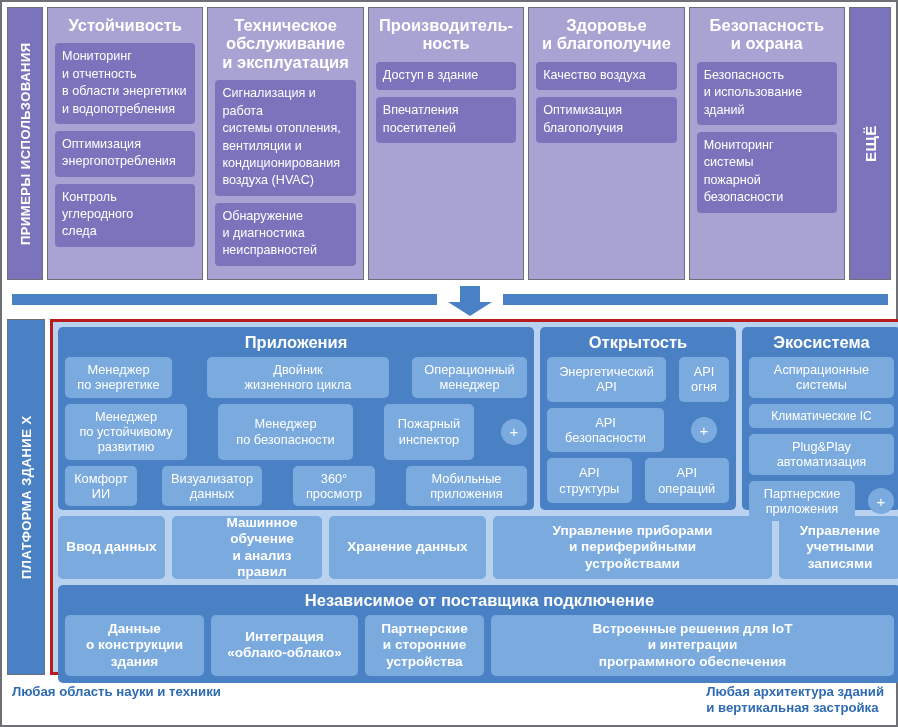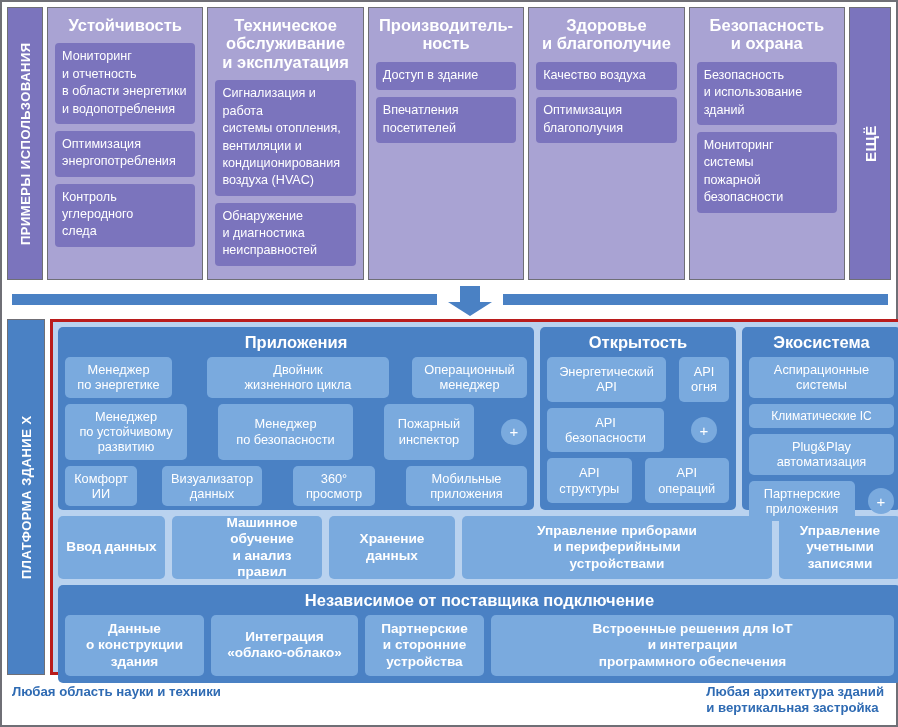--- a/index.html
+++ b/index.html
@@ -181,21 +181,21 @@
   #grp-open { width: 196px; flex: none; display: flex; flex-direction: column; }
   #grp-eco  { width: 159px; flex: none; display: flex; flex-direction: column; }
 
   .row { display: flex; gap: 13px; align-items: stretch; margin-bottom: 6px; }
   .row:last-child { margin-bottom: 0; }
 
   
   #zone-mid { display: flex; gap: 7px; height: 63px; }
   #zone-mid > .chip-bold:nth-child(1) { width: 107px; flex: none; }
   #zone-mid > .chip-bold:nth-child(2) { width: 150px; flex: none; padding-left: 36px; }
-  #zone-mid > .chip-bold:nth-child(3) { width: 126px; flex: none; }
+  #zone-mid > .chip-bold:nth-child(3) { width: 157px; flex: none; }
   #zone-mid > .chip-bold:nth-child(4) { flex: 1 1 auto; }
   #zone-mid > .chip-bold:nth-child(5) { width: 122px; flex: none; }
 
   
   #zone-bot { flex: 1; display: flex; flex-direction: column; }
   #zone-bot-row { display: flex; gap: 7px; flex: 1; }
   #zone-bot-row > .chip-bold:nth-child(1) { width: 139px; flex: none; }
   #zone-bot-row > .chip-bold:nth-child(2) { width: 147px; flex: none; }
   #zone-bot-row > .chip-bold:nth-child(3) { width: 119px; flex: none; }
   #zone-bot-row > .chip-bold:nth-child(4) { flex: 1 1 auto; }

